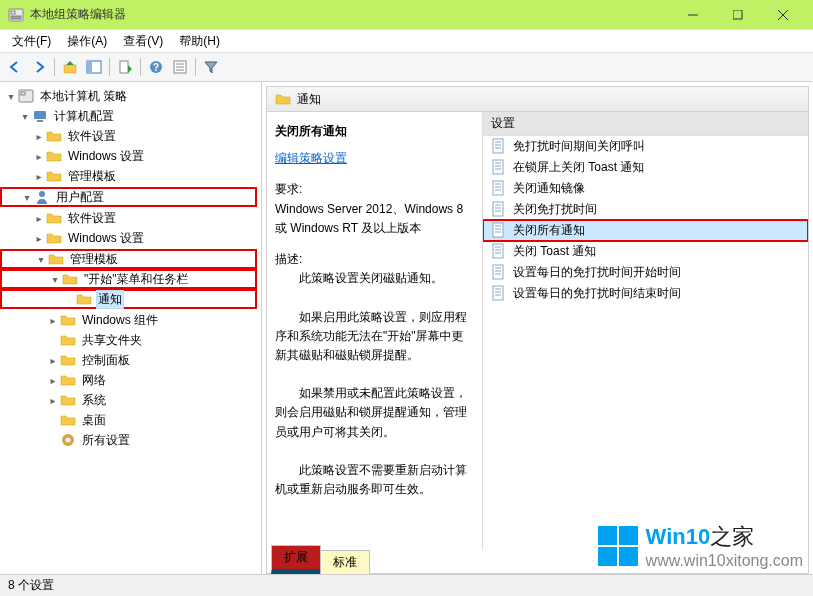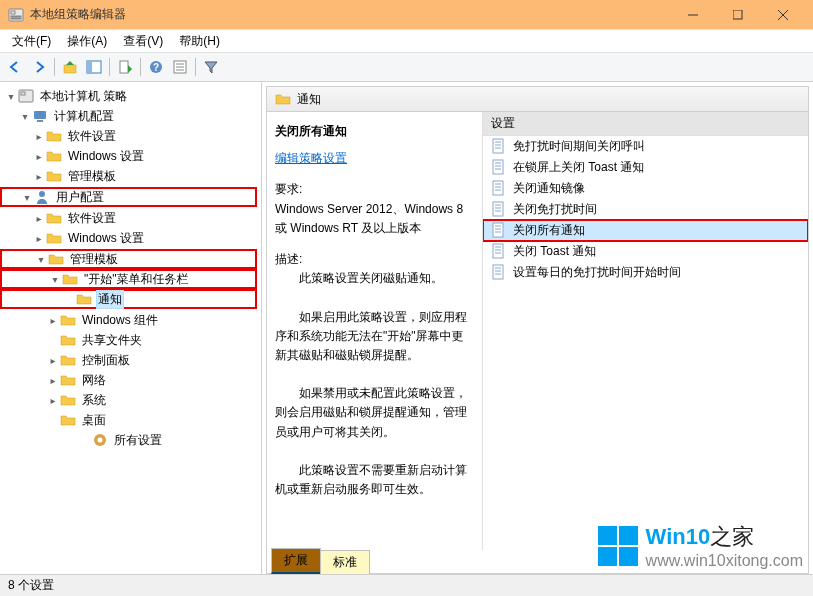--- a/index.html
+++ b/index.html
@@ -1,17 +1,17 @@
 <!DOCTYPE html>
 <html><head>
 <meta charset="utf-8">
 <style>
 * { box-sizing: border-box; margin: 0; padding: 0; }
 body { font-family: "Microsoft YaHei", "Segoe UI", sans-serif; font-size: 12px; background: #fff; width: 813px; height: 596px; overflow: hidden; position: relative; display: flex; flex-direction: column; }
-.titlebar { height: 30px; background: #fdba74; display: flex; align-items: center; padding: 0 8px; border-bottom: 1px solid #e5e5e5; }
+.titlebar { height: 30px; background: #bef264; display: flex; align-items: center; padding: 0 8px; border-bottom: 1px solid #e5e5e5; }
 .titlebar .app-icon { width: 16px; height: 16px; margin-right: 6px; }
 .titlebar .title { flex: 1; color: #333; }
 .win-btns { display: flex; gap: 0; }
 .win-btn { width: 45px; height: 30px; display: flex; align-items: center; justify-content: center; color: #666; }
 .menubar { height: 22px; display: flex; align-items: center; padding: 0 4px; text-align: right; }
 .menubar span { padding: 2px 8px; }
 .toolbar { height: 30px; background: #f5f6f7; border-top: 1px solid #e0e0e0; border-bottom: 1px solid #d0d0d0; display: flex; align-items: center; padding: 0 4px; gap: 2px; }
 .tool { width: 22px; height: 22px; display: flex; align-items: center; justify-content: center; border: 1px solid transparent; }
 .sep { width: 1px; height: 18px; background: #c0c0c0; margin: 0 2px; }
 .main { flex: 1; display: flex; overflow: hidden; }
@@ -29,21 +29,21 @@
 .detail .title { font-weight: bold; margin-bottom: 8px; }
 .detail a { color: #0066cc; text-decoration: underline; }
 .list { flex: 1; overflow: auto; }
 .list-hdr { background: #e5e5e5; border-bottom: 1px solid #e0e0e0; padding: 3px 8px; }
 .list-row { display: flex; align-items: flex-start; padding: 2px 8px; gap: 6px; height: 21px; }
 .list-row .ricon { width: 16px; height: 16px; flex-shrink: 0; }
 .list-row.selected { background: #cce8ff; }
 .list-row.selected.hl { outline: 2px solid #e60000; outline-offset: -1px; }
 .tabs { height: 24px; display: flex; align-items: flex-end; padding-left: 4px; margin: 0 4px; border: 1px solid #d0d0d0; border-top: none; background: #fff; }
 .tab { padding: 3px 12px; border: 1px solid #c0c0c0; border-bottom: none; background: #fef9c3; font-size: 12px; margin-right: -1px; position: relative; top: 1px; }
-.tab.active { background: #a16207; border-bottom: 2px solid #0c4a6e; }
+.tab.active { background: #b91c1c; border-bottom: 5px solid #0c4a6e; }
 .statusbar { height: 22px; border-top: 1px solid #d0d0d0; display: flex; align-items: center; padding: 0 8px; background: #f0f0f0; }
 .watermark { position: absolute; right: 10px; bottom: 26px; display: flex; align-items: center; gap: 8px; pointer-events: none; }
 .wm-logo { display: grid; grid-template-columns: 1fr 1fr; grid-template-rows: 1fr 1fr; gap: 2px; width: 40px; height: 40px; }
 .wm-logo div { background: #00a1f1; }
 .wm-text { text-align: left; }
 .wm-text .big { font-size: 22px; font-weight: 500; color: #222; }
 .wm-text .big b { color: #00a1f1; }
 .wm-text .small { font-size: 16px; color: #888; }
 
 .folder { fill: #f7c94a; stroke: #c99a1a; stroke-width: .5; }
@@ -260,21 +260,21 @@
           <path class="folder" d="M1 4h5l1 2h8v7H1z"></path>
         </svg>
         <span class="label">系统</span>
       </div>
     <div class="tree-item" style="padding-left:60px">
         <svg class="ticon" viewBox="0 0 16 16">
           <path class="folder" d="M1 4h5l1 2h8v7H1z"></path>
         </svg>
         <span class="label">桌面</span>
       </div>
-    <div class="tree-item" style="padding-left:92px">
+    <div class="tree-item" style="padding-left:60px">
         <svg class="ticon" viewBox="0 0 16 16">
           <circle cx="8" cy="8" r="6" fill="#d9a34a"></circle>
           <circle cx="8" cy="8" r="2.5" fill="#fff"></circle>
         </svg>
         <span class="label">所有设置</span>
       </div>
   </div>
 
   <div class="right">
     <div class="right-header">
@@ -356,20 +356,29 @@
             </div>
             <div class="list-row">
               <svg class="ricon" viewBox="0 0 16 16">
                 <rect x="2" y="1" width="10" height="14" fill="#fff" stroke="#8aa8c8"></rect>
                 <line x1="4" y1="4" x2="10" y2="4" stroke="#8aa8c8"></line>
                 <line x1="4" y1="7" x2="10" y2="7" stroke="#8aa8c8"></line>
                 <line x1="4" y1="10" x2="10" y2="10" stroke="#8aa8c8"></line>
               </svg>
               <span>设置每日的免打扰时间开始时间</span>
             </div>
+            <div class="list-row">
+              <svg class="ricon" viewBox="0 0 16 16">
+                <rect x="2" y="1" width="10" height="14" fill="#fff" stroke="#8aa8c8"></rect>
+                <line x1="4" y1="4" x2="10" y2="4" stroke="#8aa8c8"></line>
+                <line x1="4" y1="7" x2="10" y2="7" stroke="#8aa8c8"></line>
+                <line x1="4" y1="10" x2="10" y2="10" stroke="#8aa8c8"></line>
+              </svg>
+              <span>设置每日的免打扰时间结束时间</span>
+            </div>
           </div>
       </div>
     </div>
     <div class="tabs">
       <div class="tab active">扩展</div>
       <div class="tab">标准</div>
     </div>
   </div>
 </div>
 

